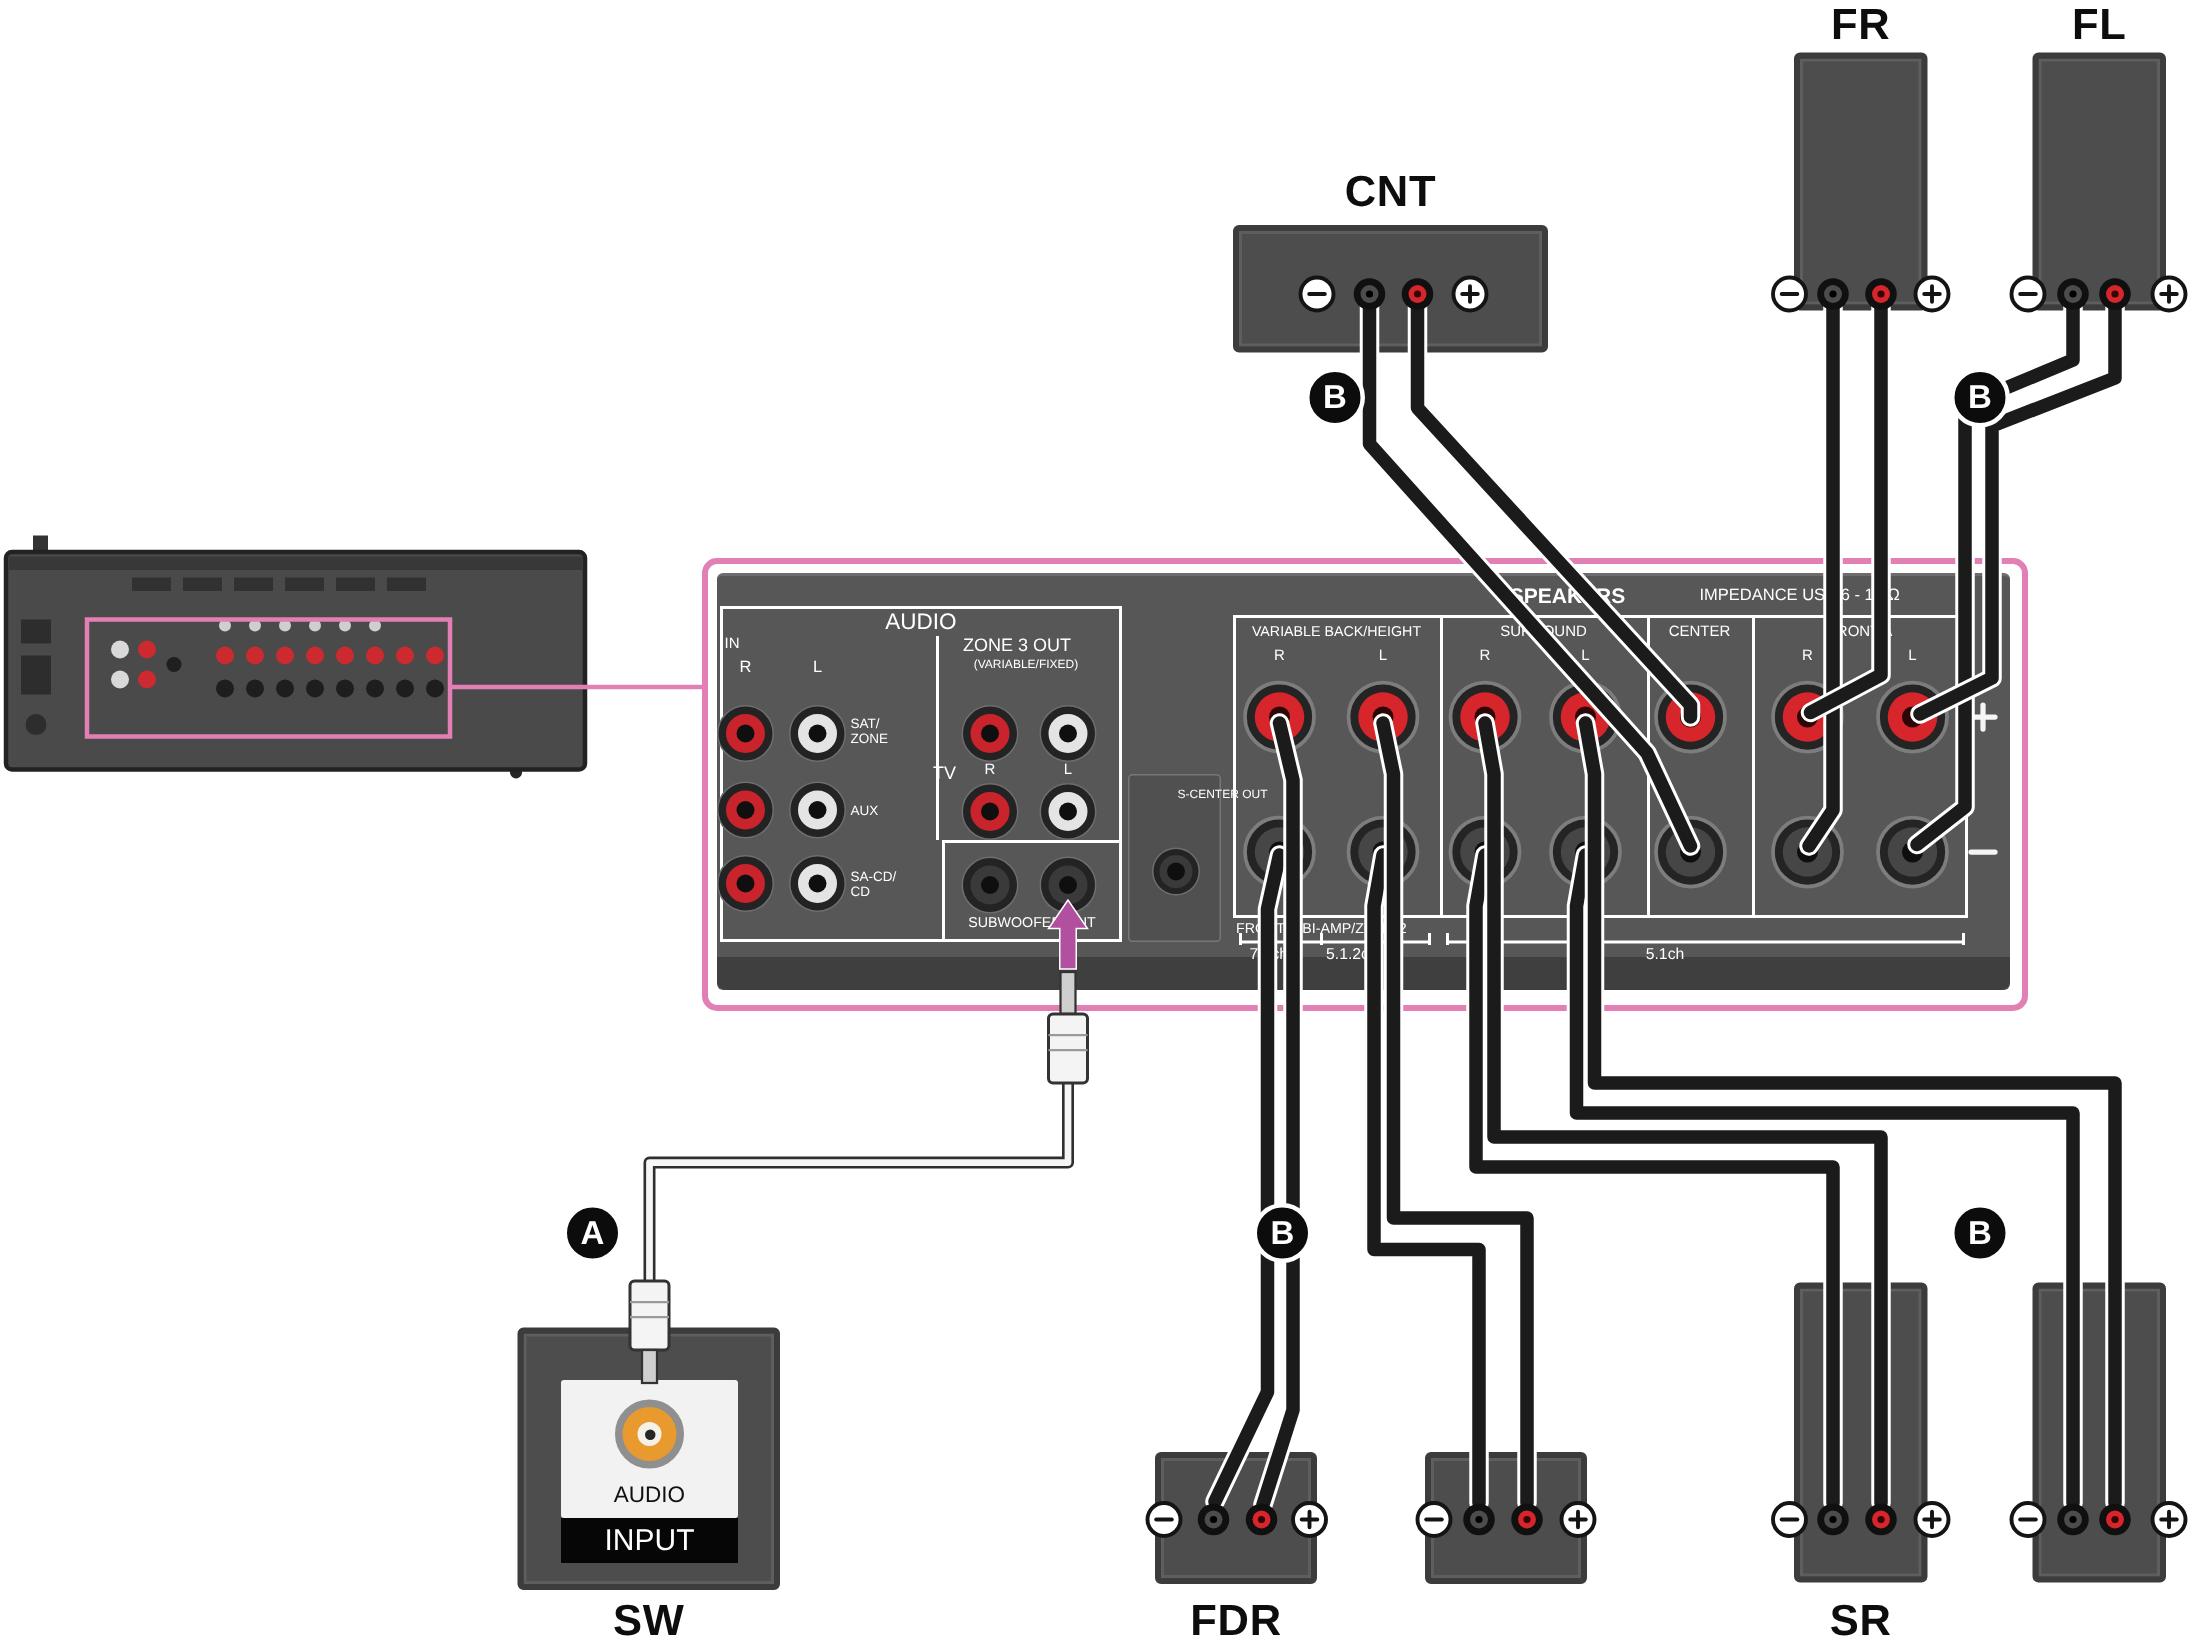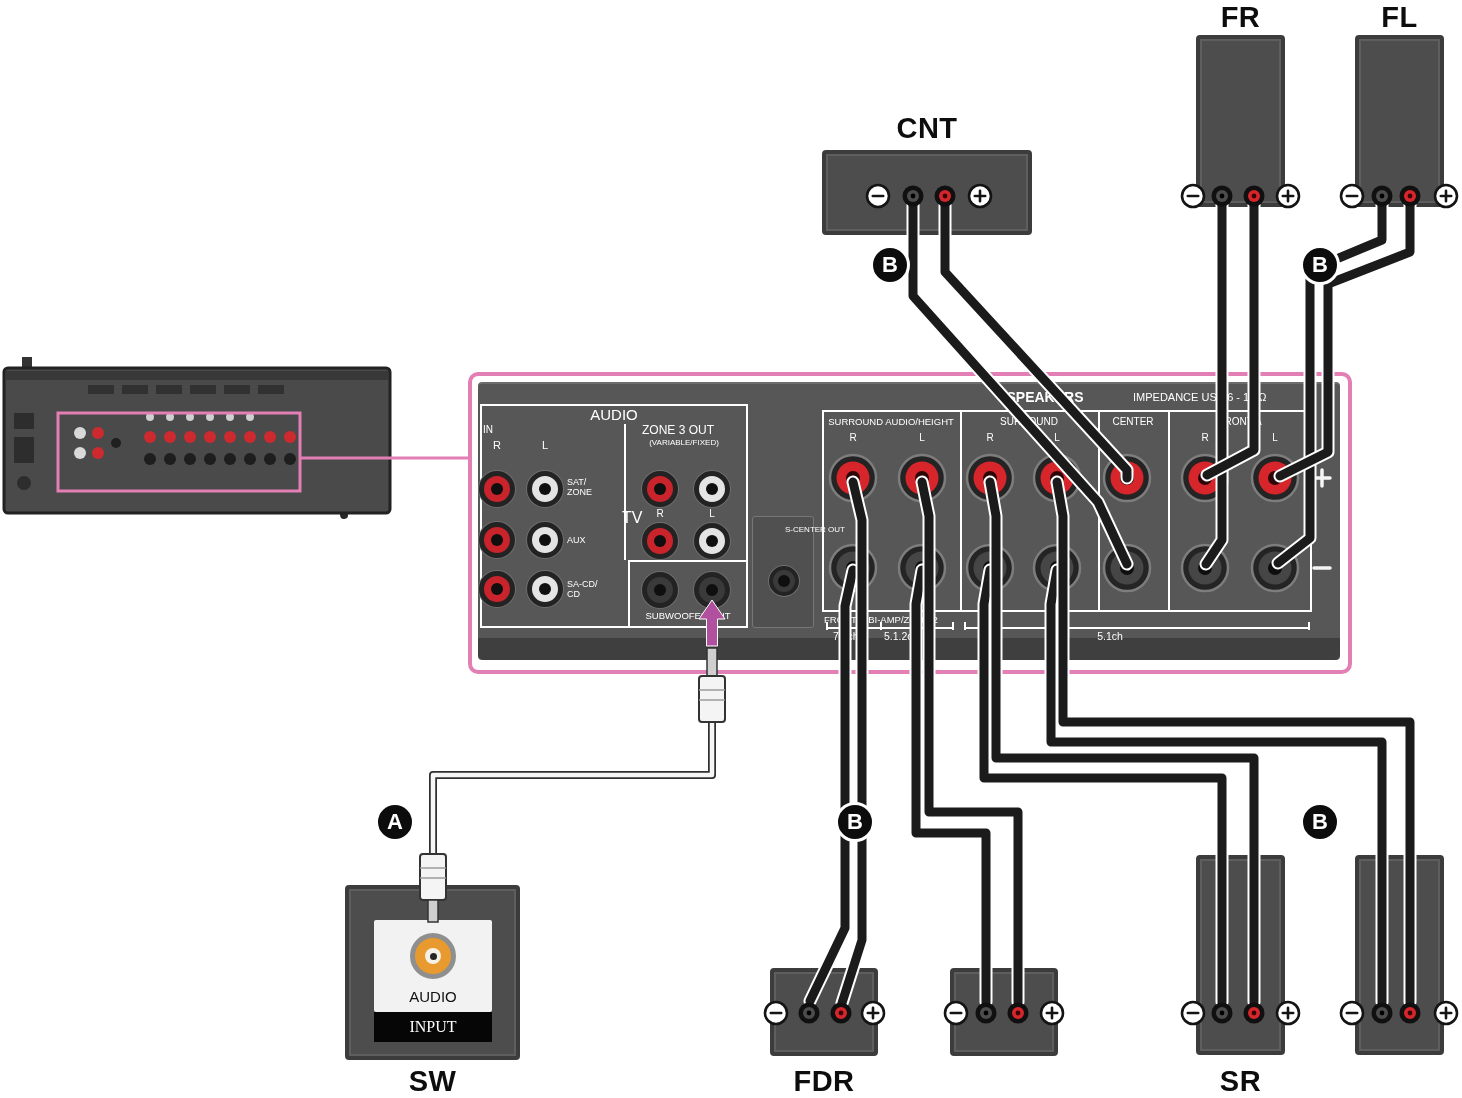--- a/index.html
+++ b/index.html
@@ -33,21 +33,21 @@
            border:3px solid #fff; color:#fff; font-size:22px; font-weight:bold; text-align:center;
            line-height:34px; z-index:10; }
   #zoom-frame { left:468px; top:372px; width:884px; height:302px; border:4px solid #e27fb4;
                 border-radius:10px; }
   #panel-bg { left:478px; top:382px; width:862px; height:278px; background:#575757;
               border-radius:4px; border-top:2px solid #6d6d6d; }
   #panel-bottom { left:478px; top:638px; width:862px; height:22px; background:#3f3f3f;
                   border-radius:0 0 6px 6px; }
   #sw-panel { left:374px; top:920px; width:118px; height:92px; background:#f2f2f2; border-radius:2px; }
   #sw-input-strip { left:374px; top:1012px; width:118px; height:30px; background:#060606;
-                    color:#fff; font-size:16px; text-align:center; line-height:30px;font-family:Liberation Serif, serif; }
+                    color:#fff; font-size:20px; text-align:center; line-height:30px; }
   #overlay { position:absolute; left:0; top:0; pointer-events:none; }
   .wcase { fill:none; stroke:#ffffff; stroke-width:13; stroke-linejoin:round; stroke-linecap:round; }
   .wcore { fill:none; stroke:#1b1b1b; stroke-width:9; stroke-linejoin:round; stroke-linecap:round; }
   .swcase { fill:none; stroke:#2f2f2f; stroke-width:8; stroke-linejoin:round; stroke-linecap:round; }
   .swcore { fill:none; stroke:#f6f6f6; stroke-width:4.5; stroke-linejoin:round; stroke-linecap:round; }
   .pink { fill:none; stroke:#e27fb4; stroke-width:3; }
   .pm { fill:none; stroke:#f5f5f5; stroke-width:3.5; stroke-linecap:round; }
 </style>
 </head>
 <body>
@@ -139,21 +139,21 @@
   <div class="ptext" style="left:567px;top:590px;font-size:9px">CD</div>
 
   <div class="ptext center" style="left:626px;top:424px;width:104px;font-size:12px">ZONE 3 OUT</div>
   <div class="ptext center" style="left:626px;top:439px;width:116px;font-size:8px">(VARIABLE/FIXED)</div>
   <div class="rca red" style="left:642px;top:471px">
       <i></i>
     </div>
   <div class="rca white" style="left:694px;top:471px">
       <i></i>
     </div>
-  <div class="ptext" style="left:622px;top:509px;font-size:16px">TV</div>
+  <div class="ptext" style="left:622px;top:509px;font-size:12px">TV</div>
   <div class="ptext center" style="left:652px;top:509px;width:16px;font-size:10px">R</div>
   <div class="ptext center" style="left:704px;top:509px;width:16px;font-size:10px">L</div>
   <div class="rca red" style="left:642px;top:523px">
       <i></i>
     </div>
   <div class="rca white" style="left:694px;top:523px">
       <i></i>
     </div>
 
   <div class="wbox" style="left:628px;top:560px;width:120px;height:68px"></div>
@@ -171,21 +171,21 @@
       <i></i>
     </div>
 
   <div class="ptext center" style="left:975px;top:390px;width:140px;font-size:14px;font-weight:bold">SPEAKERS</div>
   <div class="ptext" style="left:1133px;top:392px;font-size:11px">IMPEDANCE USE 6 - 16 Ω</div>
   <div class="wbox" style="left:822px;top:410px;width:490px;height:202px"></div>
   <div class="vline" style="left:960px;top:410px;height:202px"></div>
   <div class="vline" style="left:1098px;top:410px;height:202px"></div>
   <div class="vline" style="left:1168px;top:410px;height:202px"></div>
 
-  <div class="ptext center" style="left:824px;top:417px;width:134px;font-size:9.5px">SURROUND AUDIO/HEIGHT</div>
+  <div class="ptext center" style="left:824px;top:417px;width:134px;font-size:9.5px">VARIABLE BACK/HEIGHT</div>
   <div class="ptext center" style="left:962px;top:417px;width:134px;font-size:10px">SURROUND</div>
   <div class="ptext center" style="left:1100px;top:417px;width:66px;font-size:10px">CENTER</div>
   <div class="ptext center" style="left:1170px;top:417px;width:140px;font-size:10px">FRONT A</div>
 
   <div class="ptext center" style="left:845px;top:433px;width:16px;font-size:10px">R</div>
   <div class="ptext center" style="left:914px;top:433px;width:16px;font-size:10px">L</div>
   <div class="ptext center" style="left:982px;top:433px;width:16px;font-size:10px">R</div>
   <div class="ptext center" style="left:1049px;top:433px;width:16px;font-size:10px">L</div>
   <div class="ptext center" style="left:1197px;top:433px;width:16px;font-size:10px">R</div>
   <div class="ptext center" style="left:1267px;top:433px;width:16px;font-size:10px">L</div>

